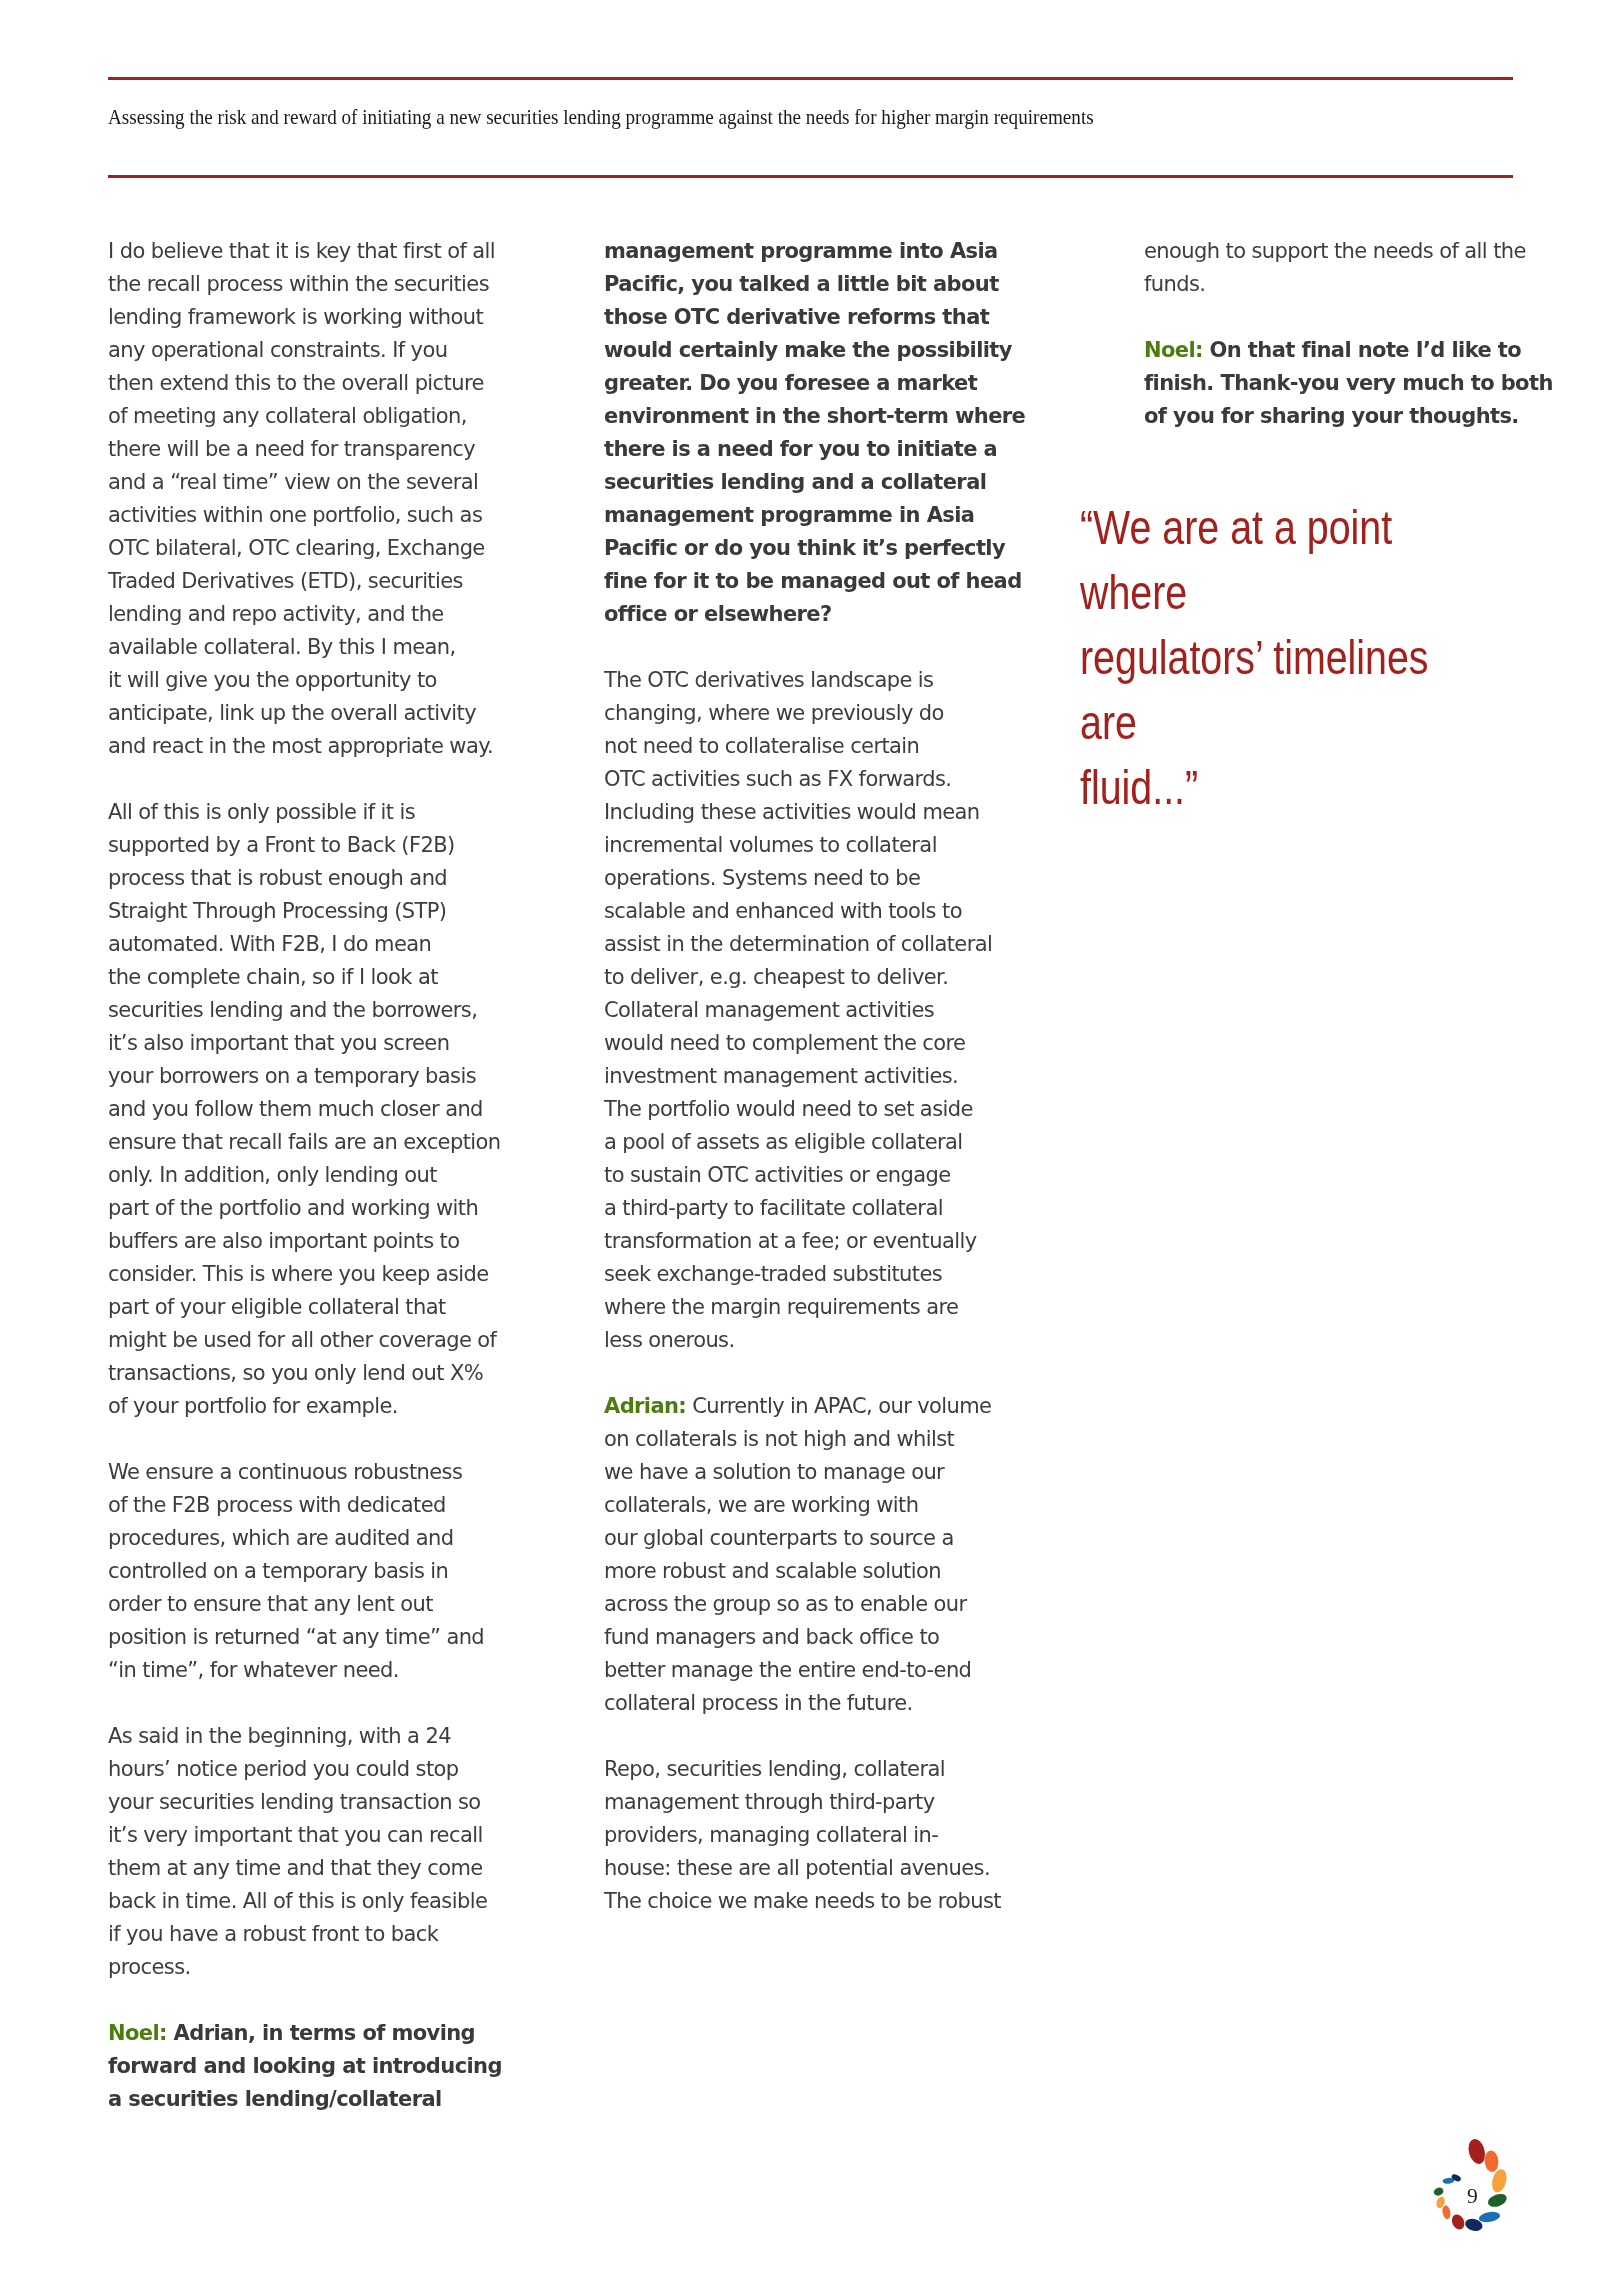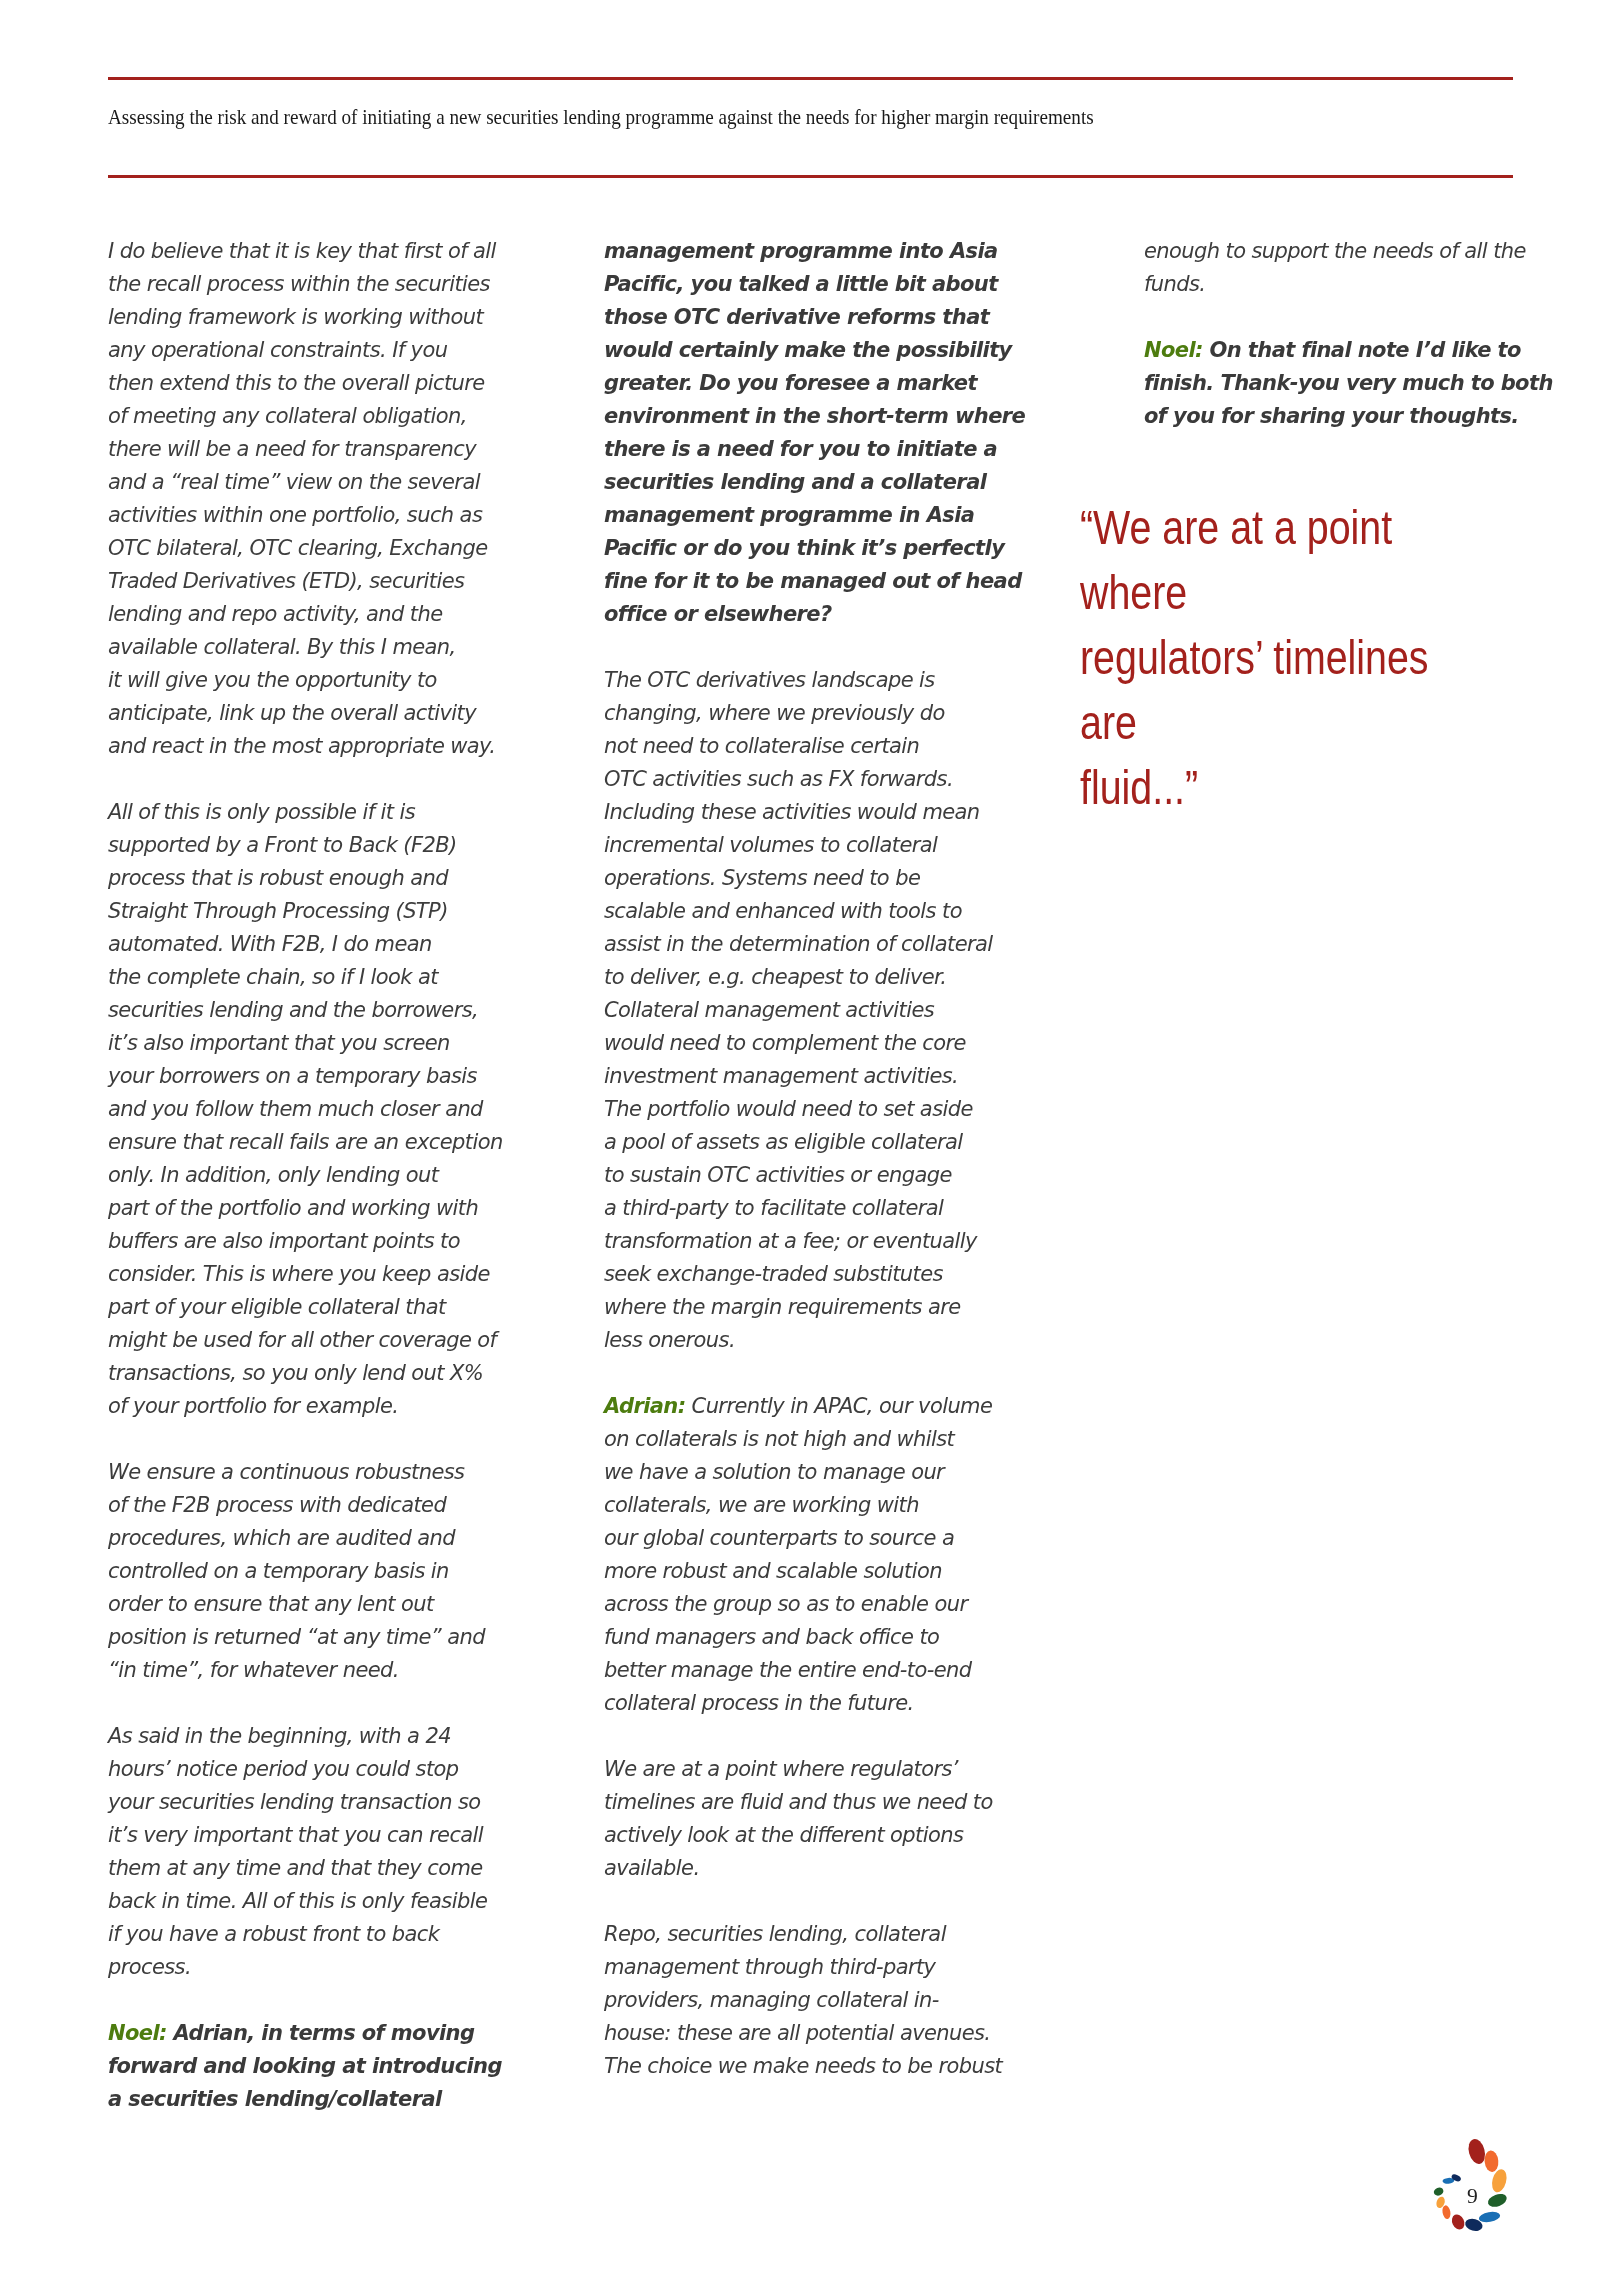--- a/index.html
+++ b/index.html
@@ -15,21 +15,21 @@
     }
     .col {
       position: absolute; top: 235px; width: 436px;
       font-family: "DejaVu Sans", "Liberation Sans", sans-serif;
       font-size: 21px; line-height: 33px; color: #3d3d3d;
       letter-spacing: -0.6px;
     }
     .col.c1 { left: 108px; }
     .col.c2 { left: 604px; }
     .col.c3 { left: 1144px; }
-    .col p { margin: 0 0 33px 0; white-space: pre-line; font-style: italic; }
+    .col p { margin: 0 0 33px 0; white-space: pre-line; }
     .col p.q { font-weight: bold; color: #3a3a3a; }
     .speaker { color: #4d7c0f; font-weight: bold; }
     .pullquote {
       position: absolute; left: 1080px; top: 495px; width: 451px;
       font-family: "Liberation Sans", "DejaVu Sans", sans-serif;
       font-size: 48px; line-height: 65px; color: #a3211c;
       transform: scaleX(0.82); transform-origin: left top;
       white-space: pre-line;
     }
     .logo { position: absolute; left: 1421px; top: 2127px; width: 137px; height: 137px; }
@@ -138,24 +138,20 @@
   <p><span class="speaker">Adrian:</span><span> Currently in APAC, our volume
 on collaterals is not high and whilst
 we have a solution to manage our
 collaterals, we are working with
 our global counterparts to source a
 more robust and scalable solution
 across the group so as to enable our
 fund managers and back office to
 better manage the entire end-to-end
 collateral process in the future.</span></p>
-  <p>We are at a point where regulators’
-timelines are fluid and thus we need to
-actively look at the different options
-available.</p>
   <p>Repo, securities lending, collateral
 management through third-party
 providers, managing collateral in-
 house: these are all potential avenues.
 The choice we make needs to be robust</p>
 </div>
 
 <div class="col c3">
   <p>enough to support the needs of all the
 funds.</p>

